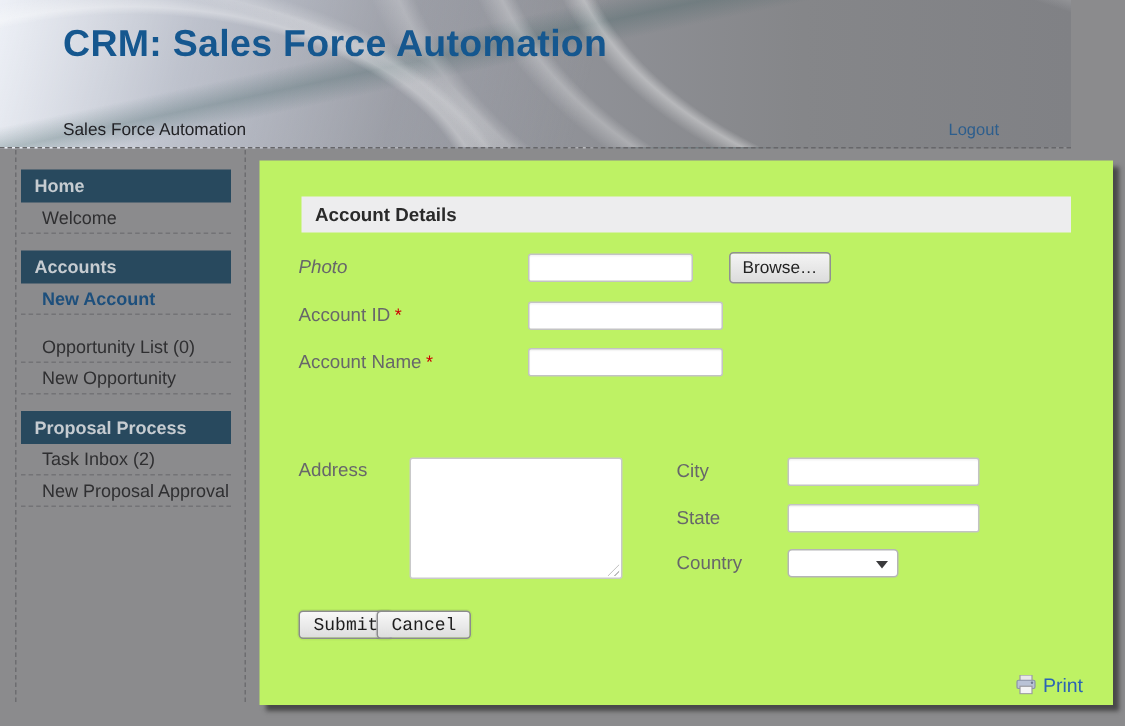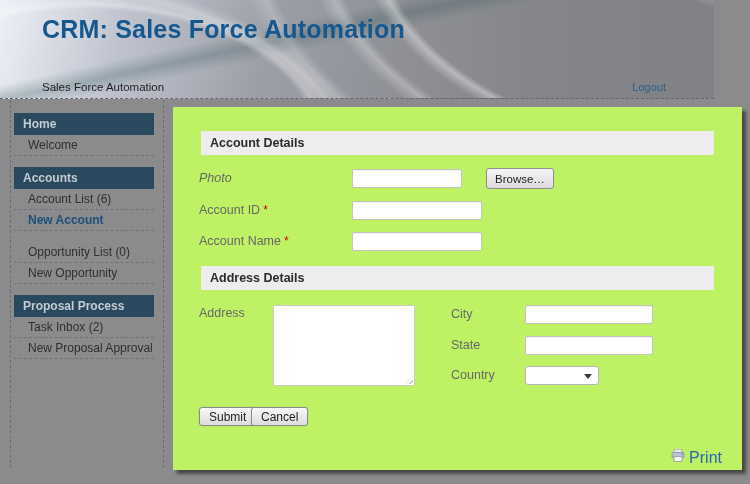--- a/index.html
+++ b/index.html
@@ -137,49 +137,48 @@
     width: 0; height: 0;
     border-left: 4px solid transparent; border-right: 4px solid transparent;
     border-top: 5px solid #3a3a3c;
   }
 
   .action-btn {
     position: absolute; top: 300px; height: 19px;
     padding: 0 9px; font-size: 12px; color: #1d1d1d;
     border: 1px solid #8b8b8d; border-radius: 3px;
     background: linear-gradient(#f8f8f8, #dddddd);
-    font-family: Liberation Sans, sans-serif; cursor: pointer;
+    font-family: Liberation Mono, monospace; cursor: pointer;
     box-shadow: 0 0 0 1px rgba(0,0,0,0.04);
   }
   .btn-submit { left: 26px; }
   .btn-cancel { left: 78px; }
 
   .print-link {
     position: absolute; right: 20px; top: 342px;
-    display: flex; align-items: flex-start; gap: 4px;
-    font-size: 16px; color: #2b64b4; cursor: pointer; text-decoration: none;
+    display: flex; align-items: center; gap: 4px;
+    font-size: 13px; color: #2b64b4; cursor: pointer; text-decoration: none;
   }
 </style>
 </head>
 <body>
 
 <div class="header">
   <div class="app-title">CRM: Sales Force Automation</div>
   <div class="menubar-label">Sales Force Automation</div>
   <a class="logout-link">Logout</a>
 </div>
 
 <div class="sidebar">
   <div class="nav-section">
     <div class="nav-header">Home</div>
     <div class="nav-item">Welcome</div>
   </div>
   <div class="nav-section">
     <div class="nav-header">Accounts</div>
-    <div class="nav-item">Account List (6)</div>
     <div class="nav-item active">New Account</div>
   </div>
   <div class="nav-section">
     <div class="nav-item">Opportunity List (0)</div>
     <div class="nav-item">New Opportunity</div>
   </div>
   <div class="nav-section">
     <div class="nav-header">Proposal Process</div>
     <div class="nav-item">Task Inbox (2)</div>
     <div class="nav-item">New Proposal Approval</div>
@@ -193,21 +192,20 @@
   <div class="fld-label lbl-photo">Photo</div>
   <input class="text-input inp-photo" type="text" value="" style="">
   <button class="btn-browse">Browse…</button>
 
   <div class="fld-label lbl-id"><span>Account ID</span><span class="req">*</span></div>
   <input class="text-input inp-id" type="text" value="" style="">
 
   <div class="fld-label lbl-name"><span>Account Name</span><span class="req">*</span></div>
   <input class="text-input inp-name" type="text" value="" style="">
 
-  <div class="section-bar bar-address">Address Details</div>
 
   <div class="fld-label lbl-address">Address</div>
   <textarea class="txt-address" style=""></textarea>
   <div class="grip"></div>
 
   <div class="fld-label lbl-city">City</div>
   <input class="text-input inp-city" type="text" value="" style="">
 
   <div class="fld-label lbl-state">State</div>
   <input class="text-input inp-state" type="text" value="" style="">

